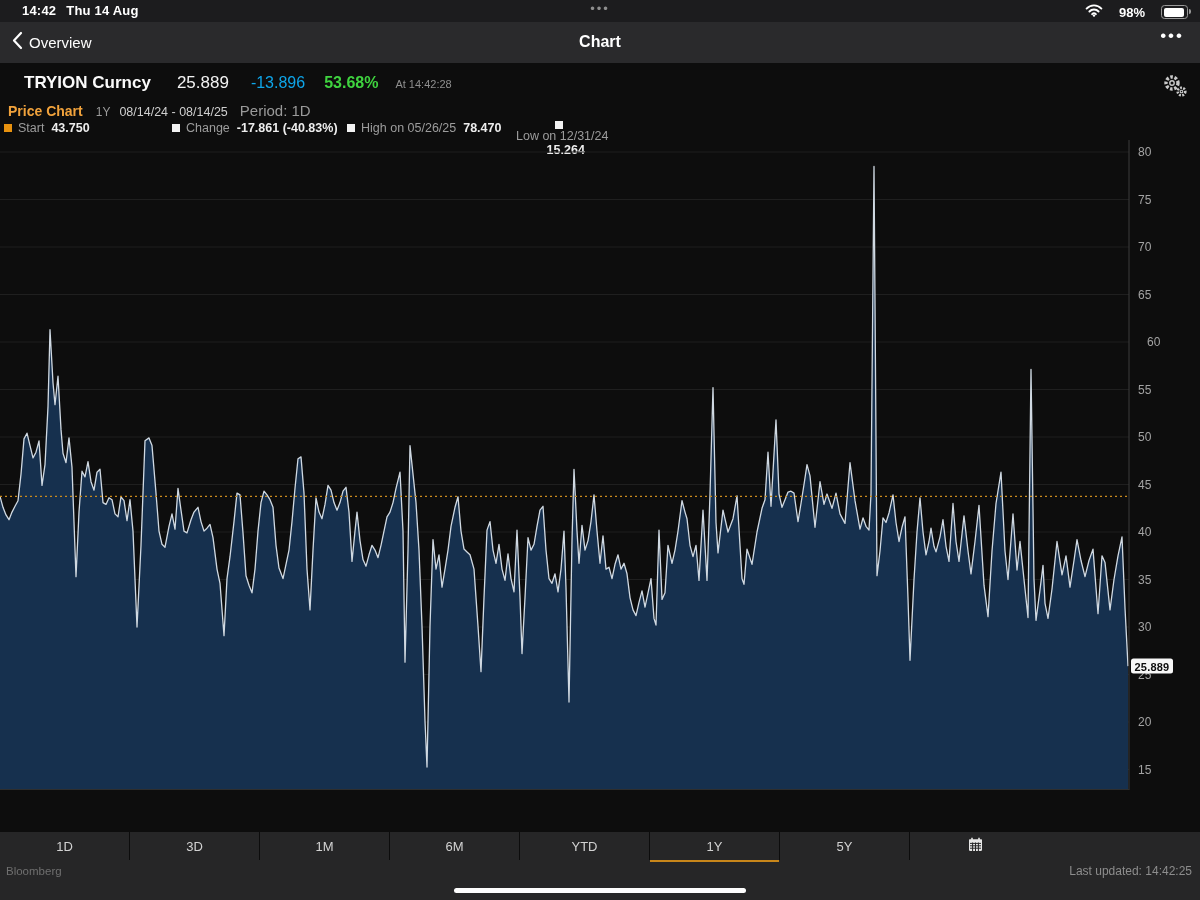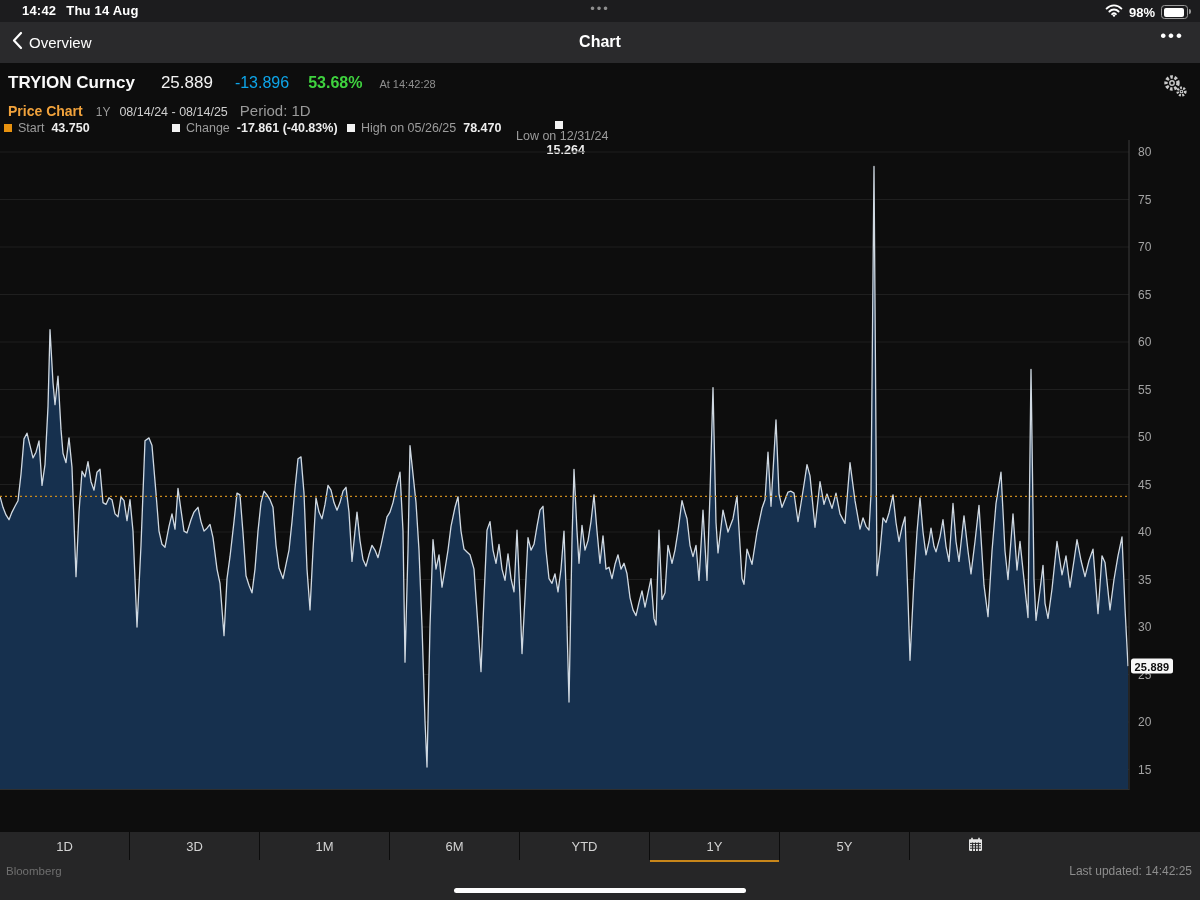--- a/index.html
+++ b/index.html
@@ -5,34 +5,34 @@
   html,body{margin:0;padding:0;background:#000;}
   body{width:1200px;height:900px;position:relative;overflow:hidden;
        font-family:"Liberation Sans","DejaVu Sans",sans-serif;
        -webkit-font-smoothing:antialiased;color:#e8e8e8;}
   
   .status-bar{position:absolute;left:0;top:0;width:1200px;height:22px;background:#1c1c1e;}
   .status-left{position:absolute;left:22px;top:3px;font-size:13px;font-weight:700;color:#fff;letter-spacing:.2px;}
   .status-left .date{font-weight:700;margin-left:10px;}
   .status-center-dots{position:absolute;left:50%;top:1px;transform:translateX(-50%);
        color:#8e8e8e;font-size:13px;letter-spacing:2px;}
-  .status-right{position:absolute;right:12px;top:3px;display:flex;align-items:center;gap:6px;}
+  .status-right{position:absolute;right:12px;top:3px;display:flex;align-items:center;gap:16px;}
   .batt-pct{font-size:13px;font-weight:600;color:#fff;}
   .battery{position:relative;width:25px;height:12px;border:1px solid #9a9a9a;border-radius:3.5px;}
   .battery .level{position:absolute;left:1.5px;top:1.5px;bottom:1.5px;width:20px;background:#fff;border-radius:2px;}
   .battery .nub{position:absolute;right:-4px;top:3px;width:2.5px;height:5px;background:#9a9a9a;border-radius:0 2px 2px 0;}
   
   .nav-bar{position:absolute;left:0;top:22px;width:1200px;height:41px;background:#2a2a2c;}
   .nav-back{position:absolute;left:12px;top:9px;display:flex;align-items:center;gap:6px;cursor:pointer;}
   .nav-back-label{font-size:15px;color:#fdfdfd;}
   .nav-title{position:absolute;left:0;right:0;top:11px;text-align:center;font-size:16px;font-weight:700;color:#fff;}
   .nav-menu{position:absolute;right:16px;top:4px;color:#fff;font-size:17px;letter-spacing:2px;cursor:pointer;}
   
   .content{position:absolute;left:0;top:63px;width:1200px;height:769px;background:#0d0d0d;}
-  .ticker-row{position:absolute;left:8px;top:10px;display:flex;align-items:baseline;}
+  .ticker-row{position:absolute;left:24px;top:10px;display:flex;align-items:baseline;}
   .tk-symbol{font-size:17px;font-weight:700;color:#fafafa;}
   .tk-last{font-size:17px;color:#f2f2f2;margin-left:26px;}
   .tk-chg{font-size:16px;margin-left:22px;}
   .tk-pct{font-size:16px;margin-left:19px;font-weight:600;}
   .tk-asof{font-size:11px;color:#8f8f8f;margin-left:17px;}
   .settings-icon{position:absolute;right:12px;top:10px;width:28px;height:26px;cursor:pointer;}
   .sub-row{position:absolute;left:8px;top:39px;display:flex;align-items:baseline;}
   .sc-title{font-size:14px;font-weight:700;}
   .sc-range{font-size:12px;color:#9a9a9a;margin-left:13px;}
   .sc-dates{font-size:12.5px;color:#cfcfcf;margin-left:9px;}
@@ -174,21 +174,21 @@
     <div id="yticks">
         <span class="ytick" style="top: 629.5px;">15</span>
         <span class="ytick" style="top: 582px;">20</span>
         <span class="ytick" style="top: 534.5px;">25</span>
         <span class="ytick" style="top: 487px;">30</span>
         <span class="ytick" style="top: 439.5px;">35</span>
         <span class="ytick" style="top: 392px;">40</span>
         <span class="ytick" style="top: 344.5px;">45</span>
         <span class="ytick" style="top: 297px;">50</span>
         <span class="ytick" style="top: 249.5px;">55</span>
-        <span class="ytick" style="top: 202px;">60</span>
+        <span class="ytick" style="top: 202px; margin-left: 9px;">60</span>
         <span class="ytick" style="top: 154.5px;">65</span>
         <span class="ytick" style="top: 107px;">70</span>
         <span class="ytick" style="top: 59.5px;">75</span>
         <span class="ytick" style="top: 12px;">80</span>
       </div>
     <div class="last-badge" id="last-badge" style="top: 526.054px;">25.889</div>
     <div class="x-labels" id="xlabels">
         <span class="xlab" style="left: 27px;">August</span>
         <span class="xlab" style="left: 98px;">September</span>
         <span class="xlab" style="left: 193px;">October</span>

